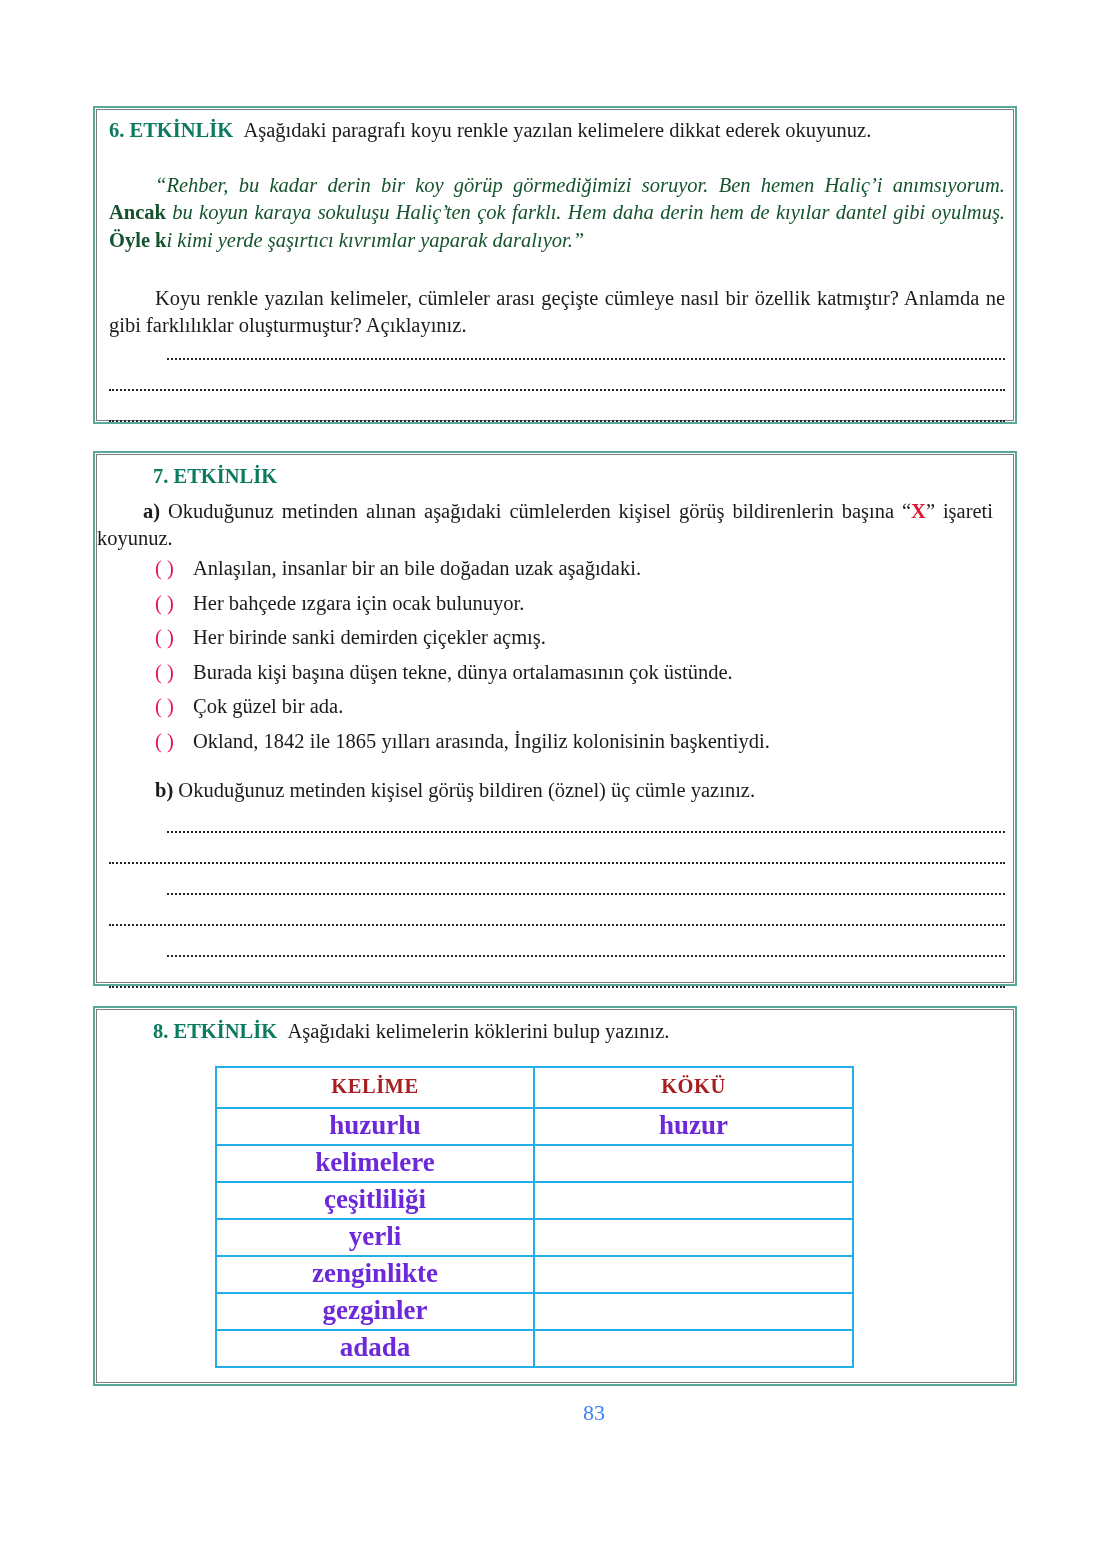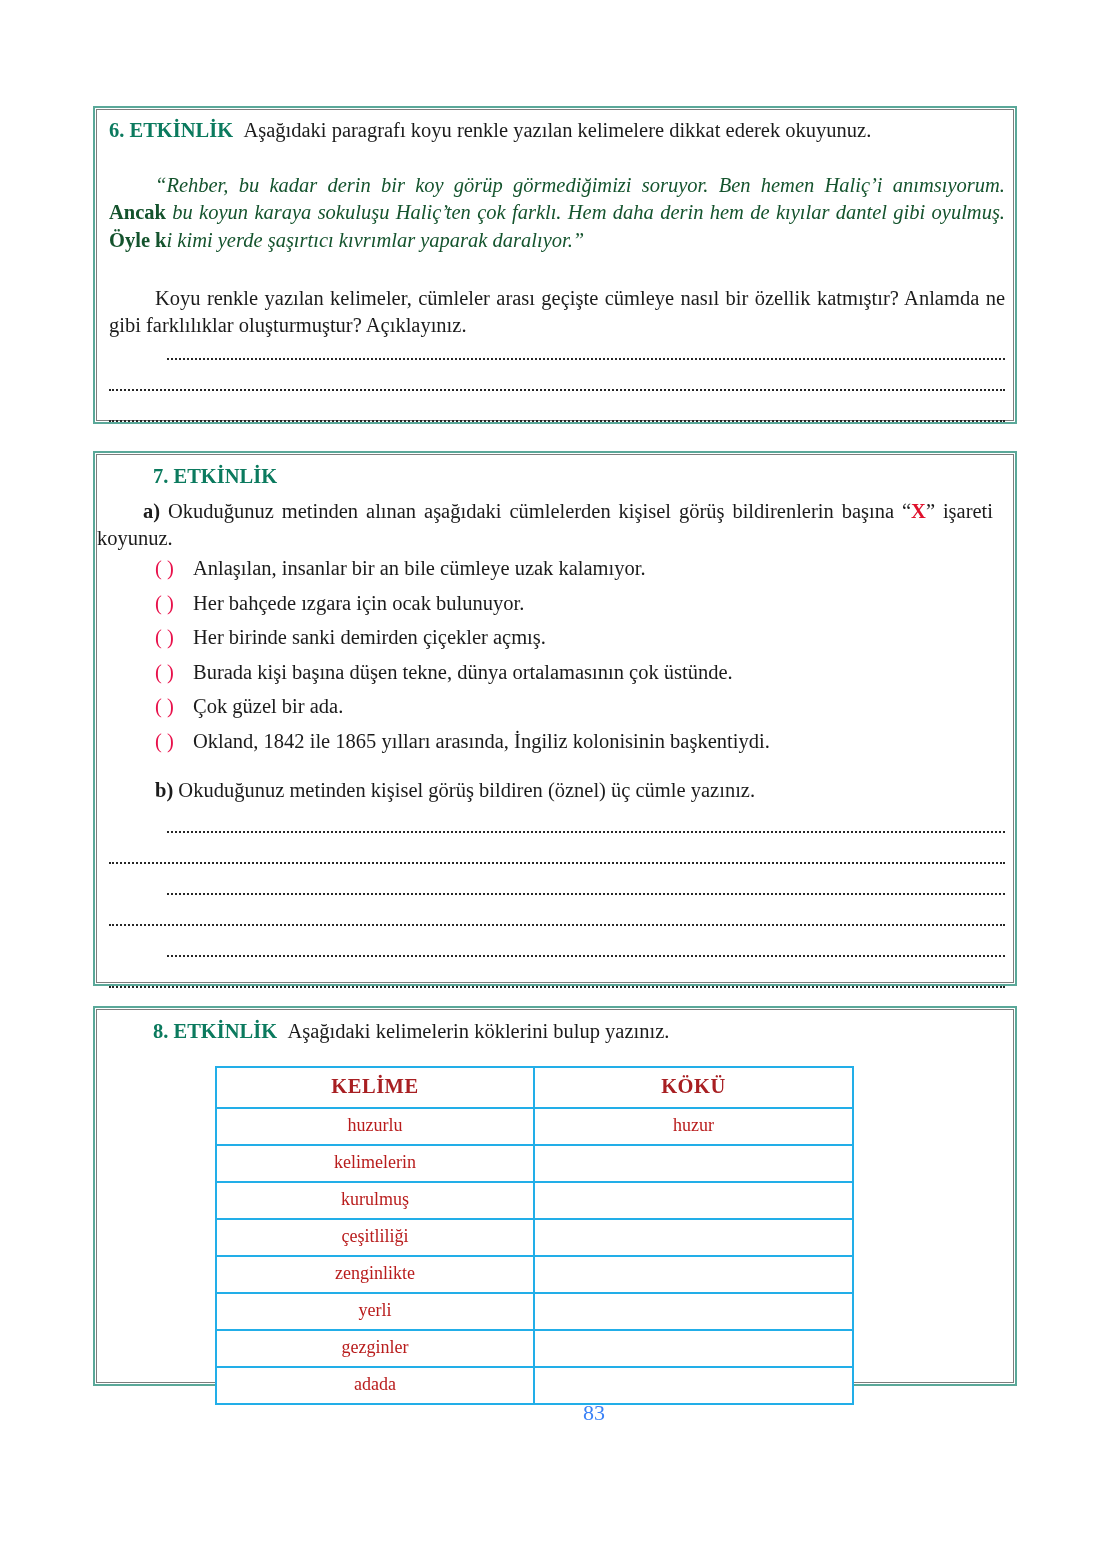--- a/index.html
+++ b/index.html
@@ -103,24 +103,24 @@
     left: 120px;
     top: 58px;
     width: 637px;
     border-collapse: collapse;
     table-layout: fixed;
   }
   .root-table td, .root-table th {
     border: 2.5px solid #22aee8;
     height: 33px;
     padding: 0 0 2px 0;
-    font-size: 18px;
-    font-weight: normal;
+    font-size: 27px;
+    font-weight: bold;
     text-align: center;
-    color: #b91c1c;
+    color: #6d28d9;
     background: #fff;
   }
   .root-table th {
     color: #a81f22;
     font-weight: bold;
     font-size: 20.5px;
     height: 37px;
     letter-spacing: 0.5px;
     border-radius: 10px;
   }
@@ -169,21 +169,21 @@
       <p class="body-text" style="position:absolute; left:58px; top:10px;">
         <span class="etk-head">7. ETKİNLİK</span>
       </p>
 
       <p class="body-text indent" style="position:absolute; left:2px; top:45px; width:896px;">
         <b>a)</b><span> Okuduğunuz metinden alınan aşağıdaki cümlelerden kişisel görüş bildirenlerin başına “</span><span class="redx">X</span><span>” işareti koyunuz.</span>
       </p>
 
       <ul class="opt-list" style="position:absolute; left:14px; top:105px; width:896px;">
         <li class="opt-item">
-          <span class="paren">(    )</span><span>Anlaşılan, insanlar bir an bile cümleye uzak kalamıyor.</span>
+          <span class="paren">(    )</span><span>Anlaşılan, insanlar bir an bile doğadan uzak aşağıdaki.</span>
         </li>
         <li class="opt-item">
           <span class="paren">(    )</span><span>Her bahçede  ızgara için ocak bulunuyor.</span>
         </li>
         <li class="opt-item">
           <span class="paren">(    )</span><span>Her birinde sanki demirden çiçekler açmış.</span>
         </li>
         <li class="opt-item">
           <span class="paren">(    )</span><span>Burada kişi başına düşen tekne, dünya ortalamasının çok üstünde.</span>
         </li>
@@ -225,37 +225,33 @@
             <th>KELİME</th>
             <th>KÖKÜ</th>
           </tr>
         </thead>
         <tbody>
           <tr>
             <td>huzurlu</td>
             <td>huzur</td>
           </tr>
           <tr>
-            <td>kelimelerin</td>
-            <td></td>
-          </tr>
-          <tr>
-            <td>kurulmuş</td>
+            <td>kelimelere</td>
             <td></td>
           </tr>
           <tr>
             <td>çeşitliliği</td>
             <td></td>
           </tr>
           <tr>
+            <td>yerli</td>
+            <td></td>
+          </tr>
+          <tr>
             <td>zenginlikte</td>
-            <td></td>
-          </tr>
-          <tr>
-            <td>yerli</td>
             <td></td>
           </tr>
           <tr>
             <td>gezginler</td>
             <td></td>
           </tr>
           <tr>
             <td>adada</td>
             <td></td>
           </tr>

